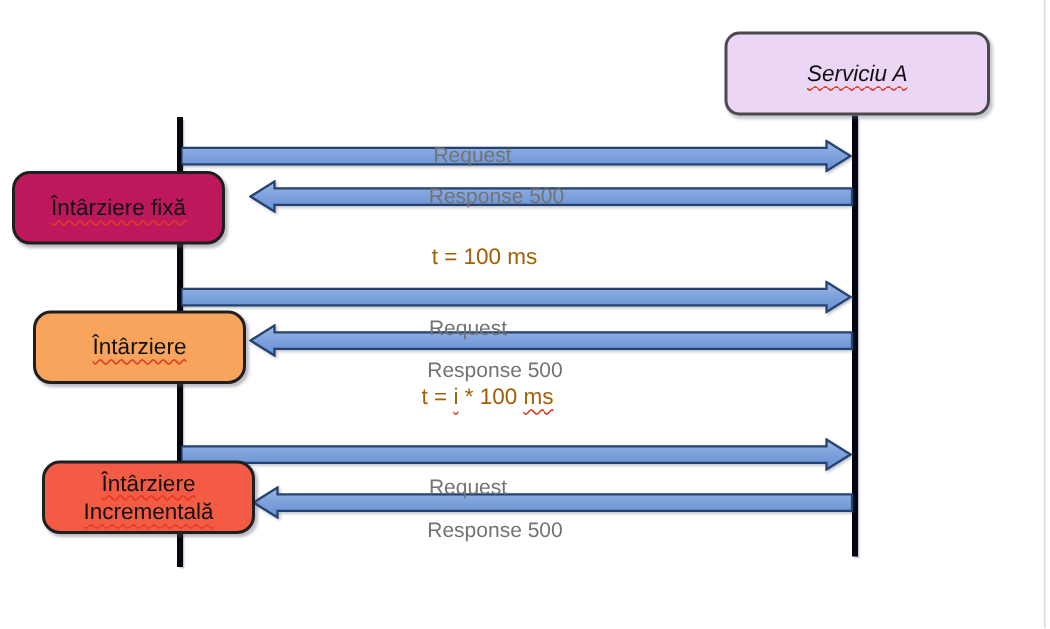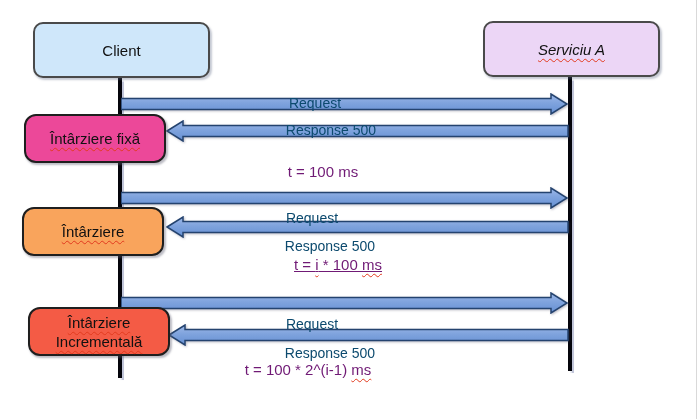--- a/index.html
+++ b/index.html
@@ -53,47 +53,47 @@
     flex-direction: column;
     align-items: center;
     justify-content: center;
     font-size: 15px;
     line-height: 19px;
     text-align: center;
     box-shadow: 1.5px 2px 2px rgba(90,90,110,.4);
     box-sizing: border-box;
     z-index: 4;
   }
-  #strategy-0 { left: 24px; top: 114px; background: #ec4899; }
+  #strategy-0 { left: 8px; top: 114px; background: #be185d; }
   #strategy-1 { left: 22px; top: 207px; background: #f9a45c; }
   #strategy-2 { left: 28px; top: 307px; background: #f45b45; }
 
   
   .arrow-svg {
     position: absolute;
     z-index: 2;
     filter: drop-shadow(1px 1.5px 1px rgba(60,60,90,.35));
   }
 
   
   .msg-label {
     position: absolute;
     width: 200px;
     text-align: center;
     font-size: 14px;
     z-index: 5;
-    color: #0c4a6e;
+    color: #737373;
   }
   .timing-label {
     position: absolute;
     width: 260px;
     text-align: center;
     font-size: 15px;
     z-index: 5;
-    color: #701a75;
+    color: #a16207;
   }
 
   
   .sq {
     text-decoration-line: underline;
     text-decoration-style: wavy;
     text-decoration-color: #e23a1e;
     text-decoration-thickness: 1px;
     text-underline-offset: 3px;
   }
@@ -109,23 +109,20 @@
 </head>
 <body>
 
 <div id="stage">
 
   <div id="slide-edge"></div>
 
   <div class="lifeline" id="lifeline-client"></div>
   <div class="lifeline" id="lifeline-service"></div>
 
-  <div class="actor" id="actor-client">
-    <span>Client</span>
-  </div>
   <div class="actor" id="actor-service">
     <span class="sq">Serviciu A</span>
   </div>
 
   <div class="strategy" id="strategy-0">
     <span class="sq">Întârziere fixă</span>
     <span class="sq"></span>
   </div>
   <div class="strategy" id="strategy-1">
     <span class="sq">Întârziere</span>
@@ -167,23 +164,20 @@
   </svg>
 
   <div class="msg-label" style="left:215px; top:95px;">Request</div>
   <div class="msg-label" style="left:231px; top:122px;">Response 500</div>
   <div class="timing-label" style="left:193px; top:163px;">
     <span>t = 100 ms</span>
   </div>
 
   <div class="msg-label" style="left:212px; top:210px;">Request</div>
   <div class="msg-label" style="left:230px; top:238px;">Response 500</div>
-  <div class="timing-label" style="left:208px; top:256px;text-decoration:underline;">
+  <div class="timing-label" style="left:195px; top:256px;">
     <span>t = </span><span class="sq">i</span><span style="white-space:pre;"> * 100 </span><span class="sq">ms</span>
   </div>
 
   <div class="msg-label" style="left:212px; top:316px;">Request</div>
   <div class="msg-label" style="left:230px; top:345px;">Response 500</div>
-  <div class="timing-label" style="left:178px; top:361px;">
-    <span style="white-space:pre;">t = 100 * 2^(i-1) </span><span class="sq">ms</span>
-  </div>
 
 </div>
 
 </body></html>

